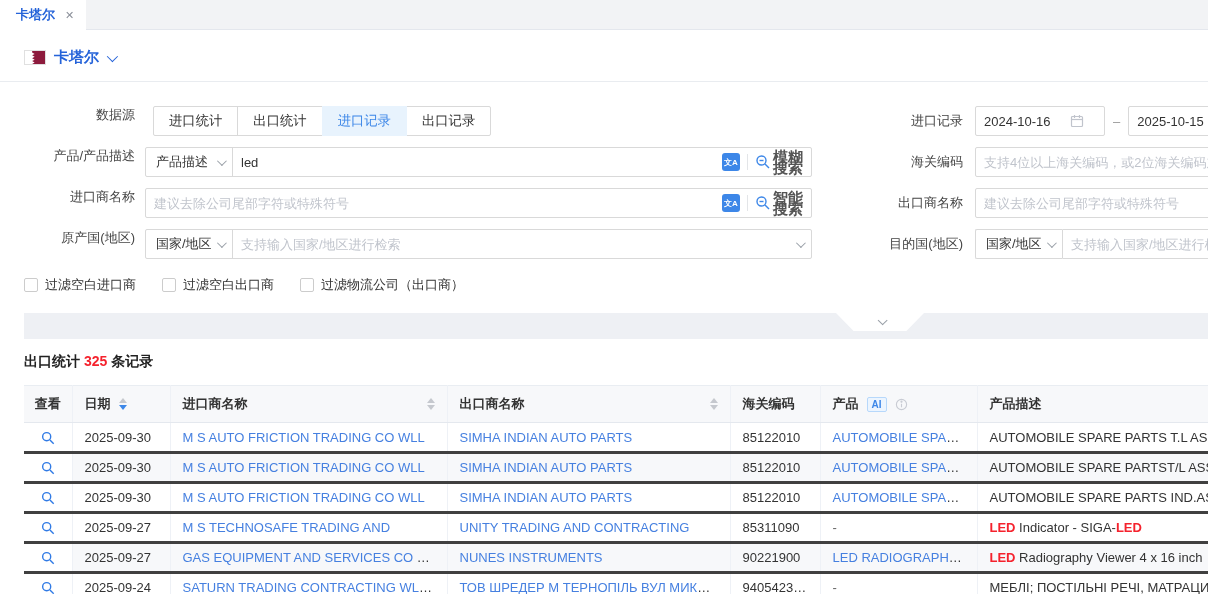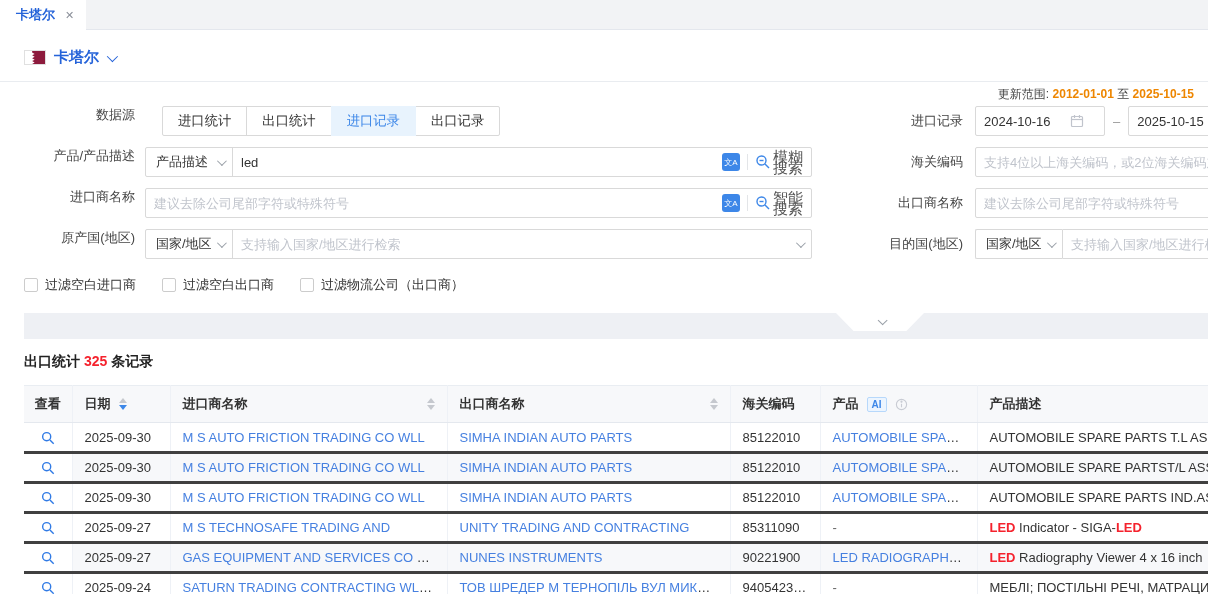--- a/index.html
+++ b/index.html
@@ -26,33 +26,33 @@
   .update-range { position:absolute; top:4px; right:14px; font-size:12px; color:#444; }
   .update-range b { color:var(--orange); }
   .frow { position:relative; display:flex; height:30px; margin-bottom:11px; }
   .flabel { width:111px; text-align:right; margin-right:10px; color:#444; flex:none; }
   .rgt { position:absolute; left:848px; top:0; display:flex; align-items:center; height:30px; }
   .rlabel { width:91px; text-align:right; margin-right:12px; color:#444; flex:none; }
 
   .btn-group { display:flex; }
   .btn { height:30px; padding:0 15px; border:1px solid #d9d9d9; background:#fff; display:flex;
          align-items:center; color:#333; cursor:pointer; margin-left:-1px; }
-  .btn:first-child { border-radius:2px 0 0 2px; margin-left:17px; }
+  .btn:first-child { border-radius:2px 0 0 2px; margin-left:8px; }
   .btn:last-child { border-radius:0 2px 2px 0; }
   .btn.active { background:#e8f3fd; color:var(--blue); border-color:#e8f3fd; position:relative; z-index:1; }
 
   .grp { display:flex; align-items:center; height:30px; border:1px solid #d9d9d9; border-radius:2px;
          background:#fff; width:667px; }
   .grp .sel { flex:none; width:87px; height:100%; display:flex; align-items:center; justify-content:space-between;
               padding:0 8px 0 10px; border-right:1px solid #d9d9d9; cursor:pointer; }
   .grp input { flex:1; border:0; outline:0; height:26px; padding:0 8px; font:inherit; color:#333; min-width:0; }
   .grp input::placeholder, .box input::placeholder { color:#c0c4cc; }
   .chev-sm { width:7px; height:7px; border-right:1.3px solid #9aa0a8; border-bottom:1.3px solid #9aa0a8;
              transform:rotate(45deg) translateY(-2px); flex:none; }
-  .grp .tools { flex:none; display:flex; align-items:center; gap:7px; padding:0 8px; }
+  .grp .tools { flex:none; display:flex; align-items:center; gap:7px; padding:0 8px;font-weight:bold; }
   .tr-icon { width:18px; height:18px; border-radius:3px; background:var(--blue); color:#fff; font-size:8px;
              display:flex; align-items:center; justify-content:center; cursor:pointer; }
   .vsep { width:1px; height:16px; background:#e3e5e8; }
   .srch { display:flex; align-items:center; gap:2px; cursor:pointer; }
   .srch .txt { font-size:15px; line-height:11px; color:#555; }
 
   .box { display:flex; align-items:center; height:30px; border:1px solid #d9d9d9; border-radius:2px; background:#fff; }
   .box input { border:0; outline:0; height:26px; padding:0 8px; font:inherit; color:#333; min-width:0; flex:1; }
   .datebox { width:130px; padding-right:20px; }
   .dash-sep { margin:0 8px; color:#999; }
@@ -114,26 +114,20 @@
         <rect width="28" height="18" fill="#fff"></rect>
         <path d="M10,0 H28 V18 H10 L13.5,16 10,14 13.5,12 10,10 13.5,8 10,6 13.5,4 10,2 Z" fill="#8d1b3d"></path>
       </svg>
     </span>
     <span class="country-name">卡塔尔</span>
     <span class="chev"></span>
   </div>
   <div class="hr"></div>
 
   <div class="filters">
-    <div class="update-range">
-      <span>更新范围:</span>
-      <b>2012-01-01</b>
-      <span>至</span>
-      <b>2025-10-15</b>
-    </div>
 
     <div class="frow">
       <span class="flabel">数据源</span>
       <div class="btn-group">
         <button class="btn">进口统计</button>
         <button class="btn">出口统计</button>
         <button class="btn active">进口记录</button>
         <button class="btn">出口记录</button>
       </div>
       <div class="rgt">

